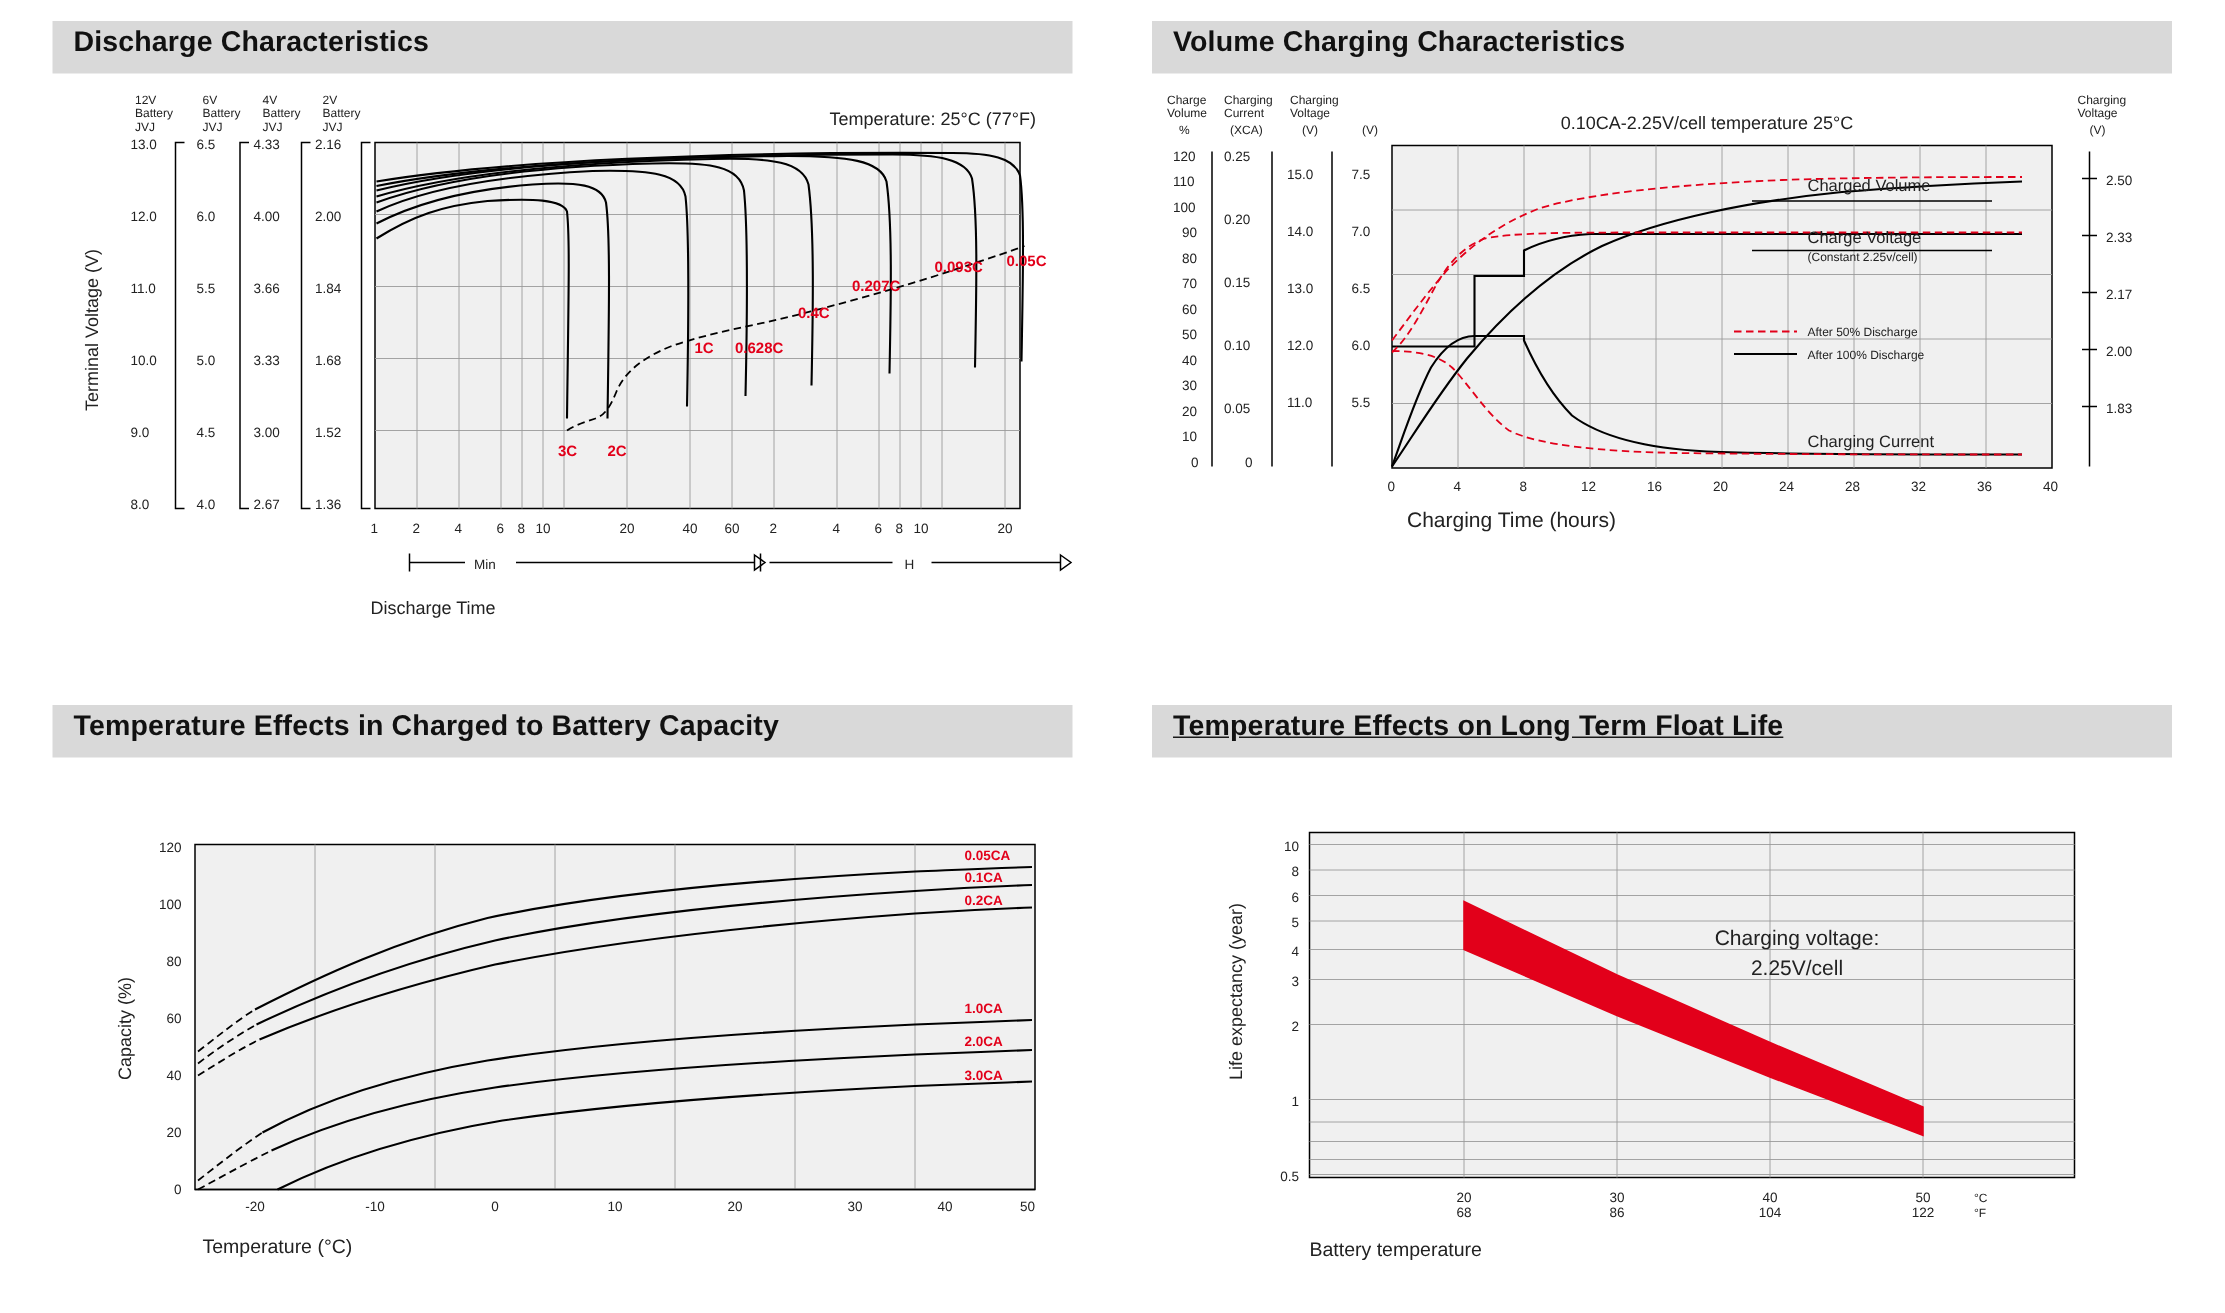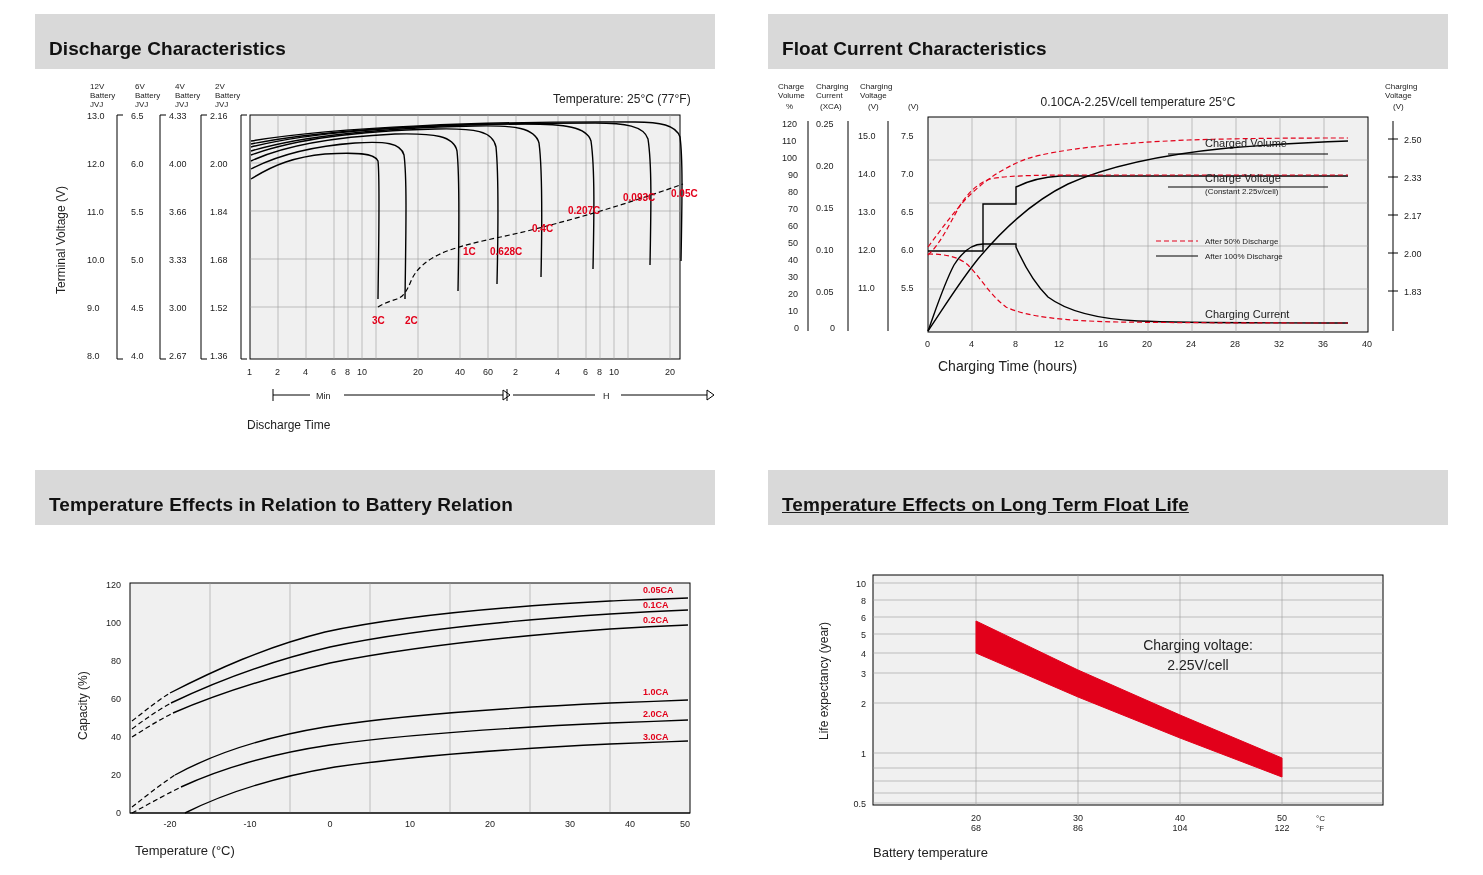--- a/index.html
+++ b/index.html
@@ -10,21 +10,21 @@
     color:#1a1a1a;
     position:relative;
     overflow:hidden;
   }
   .panel{position:absolute;}
   .panel-title{
     background:#d9d9d9;
     font-size:19px;
     font-weight:bold;
     color:#111;
-    padding:24px 14px 9px 14px;
+    padding:4px 14px 9px 14px;
     letter-spacing:0.1px;
   }
   .chart-area{position:relative;}
   svg{display:block;}
   text{font-family:"Liberation Sans", sans-serif;}
   .lbl{font-size:9px;fill:#222;}
   .lbl8{font-size:8px;fill:#222;}
   .lbl11{font-size:11px;fill:#222;}
   .lbl12{font-size:12px;fill:#222;}
   .red{fill:#e2001a;font-weight:bold;font-size:10px;}
@@ -172,21 +172,21 @@
       </g>
       <text class="lbl" x="281" y="330">Min</text>
       <text class="lbl" x="568" y="330">H</text>
 
       <text class="lbl12" x="212" y="360">Discharge Time</text>
     </svg>
   </div>
 </div>
 
 <div class="panel" style="left:768px;top:14px;width:680px;">
-  <div class="panel-title">Float Current Characteristics</div>
+  <div class="panel-title">Volume Charging Characteristics</div>
   <div class="chart-area">
     <svg width="690" height="400" viewBox="0 0 690 400">
 
       <text class="lbl8" x="10" y="20">Charge</text>
       <text class="lbl8" x="10" y="29">Volume</text>
       <text class="lbl8" x="18" y="40">%</text>
 
       <text class="lbl8" x="48" y="20">Charging</text>
       <text class="lbl8" x="48" y="29">Current</text>
       <text class="lbl8" x="52" y="40">(XCA)</text>
@@ -308,21 +308,21 @@
       <text class="lbl" x="506" y="278">32</text>
       <text class="lbl" x="550" y="278">36</text>
       <text class="lbl" x="594" y="278">40</text>
 
       <text class="lbl12" x="170" y="302" style="font-size:14px">Charging Time (hours)</text>
     </svg>
   </div>
 </div>
 
 <div class="panel" style="left:35px;top:470px;width:680px;">
-  <div class="panel-title">Temperature Effects in Relation to Battery Relation</div>
+  <div class="panel-title">Temperature Effects in Charged to Battery Capacity</div>
   <div class="chart-area">
     <svg width="680" height="340" viewBox="0 0 680 340">
 
       <text class="lbl" x="86" y="63" text-anchor="end">120</text>
       <text class="lbl" x="86" y="101" text-anchor="end">100</text>
       <text class="lbl" x="86" y="139" text-anchor="end">80</text>
       <text class="lbl" x="86" y="177" text-anchor="end">60</text>
       <text class="lbl" x="86" y="215" text-anchor="end">40</text>
       <text class="lbl" x="86" y="253" text-anchor="end">20</text>
       <text class="lbl" x="86" y="291" text-anchor="end">0</text>

